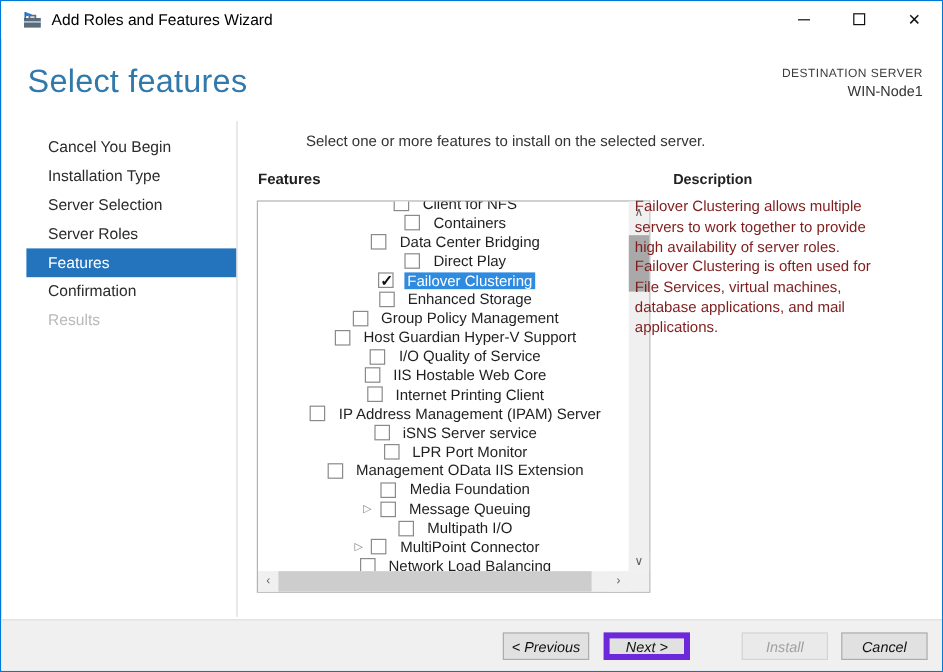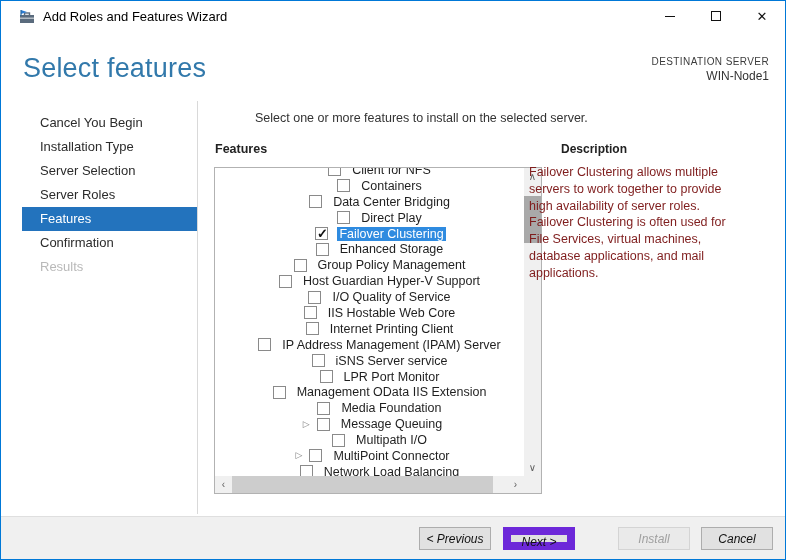--- a/index.html
+++ b/index.html
@@ -68,21 +68,21 @@
   .desc-text { position:absolute; left:528px; top:163px; width:212px; font-size:12.5px;
                line-height:1.34; color:#7f1d1d; }
 
   
   .footer { position:absolute; left:0; right:0; bottom:0; height:43px; background:#f0f0f0;
             border-top:1px solid #dfdfdf; }
   .wiz-btn { position:absolute; top:10px; width:72px; height:23px; background:#e1e1e1;
              border:1px solid #adadad; font-family:"Liberation Sans",sans-serif;
              font-size:12px; color:#111; text-align:center; padding:0;font-style:italic; }
   .btn-previous { left:418px; }
-  .btn-next { left:502px; border:8px solid #6d28d9; }
+  .btn-next { left:502px; border:5px solid #6d28d9; }
   .btn-install { left:617px; background:#eaeaea; border-color:#d4d4d4; color:#a0a0a0; }
   .btn-cancel { left:700px; }
 </style>
 </head>
 <body>
 
 <div class="window">
 
   <div class="titlebar">
     <span class="app-icon">

